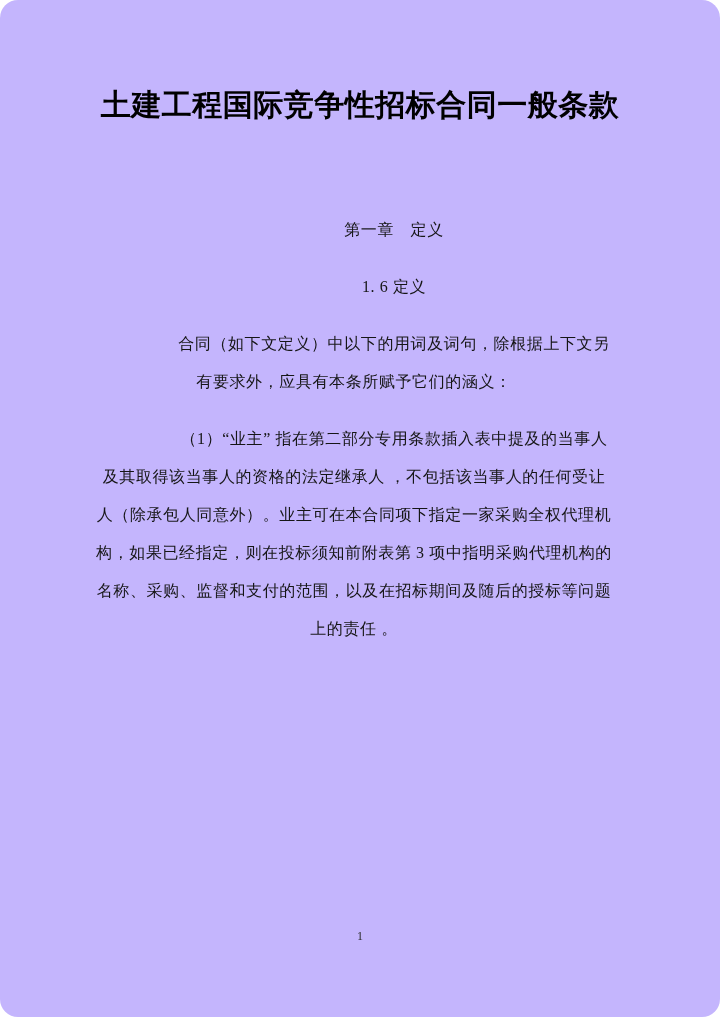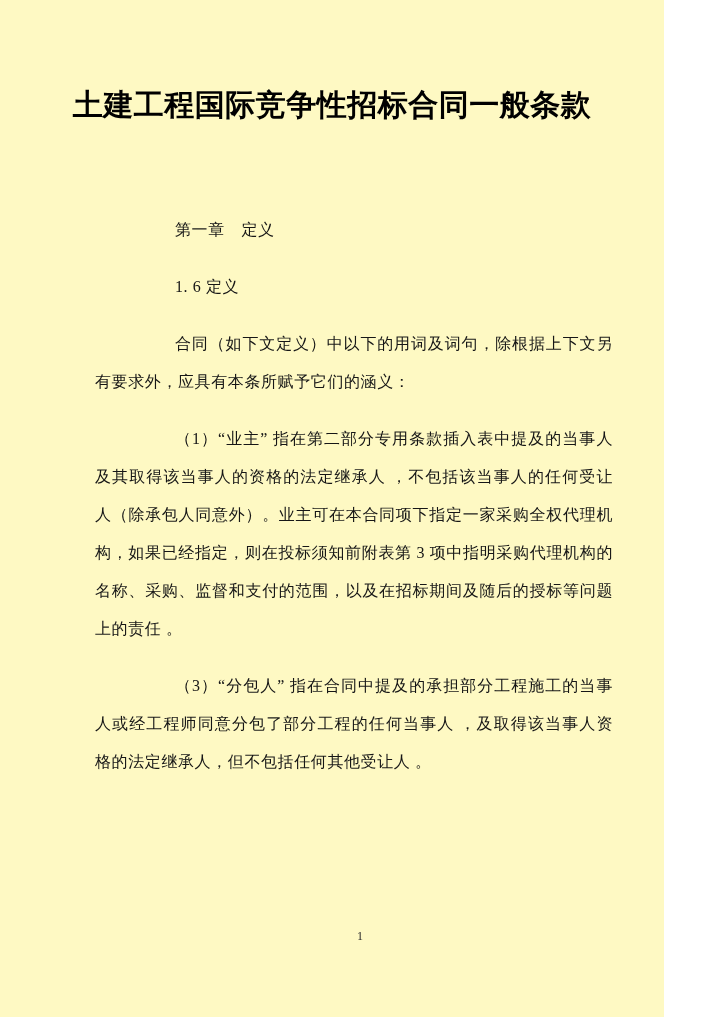--- a/index.html
+++ b/index.html
@@ -9,23 +9,24 @@
   }
   body {
     width: 720px;
     height: 1017px;
     overflow: hidden;
     font-family: "Liberation Serif", "DejaVu Serif", serif;
     color: #161616;
   }
   .page {
     position: relative;
-    width: 664px;
+    width: 720px;
     height: 1017px;
-    background: #fef9c3;
+    background: #c4b5fd;
+    border-radius: 18px;
   }
   .doc-title {
     margin: 0;
     padding-top: 87px;
     text-align: center;
     font-family: "Liberation Sans", "DejaVu Sans", sans-serif;
     font-weight: bold;
     font-size: 30px;
     line-height: 36px;
     letter-spacing: 0.5px;
@@ -35,20 +36,21 @@
     position: absolute;
     top: 211px;
     left: 95px;
     width: 518px;
   }
   .doc-body p {
     margin: 0 0 19px 0;
     font-size: 16px;
     line-height: 38px;
     letter-spacing: 0.6px;
+    text-align: center;
   }
   .heading {
     text-indent: 80px;
     text-align: left;
   }
   .para {
     text-indent: 80px;
     text-align: justify;
   }
   .page-number {
@@ -73,20 +75,19 @@
 
     <p class="heading">第一章　定义</p>
 
     <p class="heading">1. 6 定义</p>
 
     <p class="para">合同（如下文定义）中以下的用词及词句，除根据上下文另有要求外，应具有本条所赋予它们的涵义：</p>
 
     <p class="para">（1）“业主” 指在第二部分专用条款插入表中提及的当事人及其取得该当事人的资格的法定继承人 ，不包括该当事人的任何受让人（除承包人同意外）。业主可在本合同项下指定一家采购全权代理机构，如果已经指定，则在投标须知前附表第 3 项中指明采购代理机构的名称、采购、监督和支付的范围，以及在招标期间及随后的授标等问题上的责任 。</p>
 
 
-    <p class="para">（3）“分包人” 指在合同中提及的承担部分工程施工的当事人或经工程师同意分包了部分工程的任何当事人 ，及取得该当事人资格的法定继承人，但不包括任何其他受让人 。</p>
 
 
   </div>
 
   <div class="page-number">1</div>
 
 </div>
 
 </body></html>

